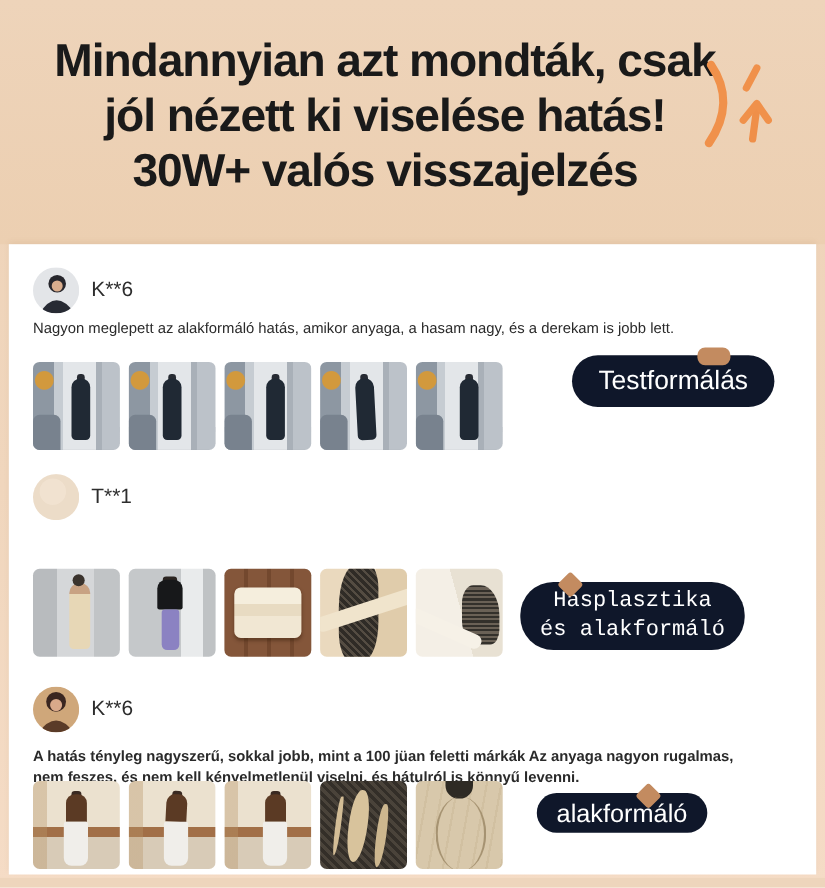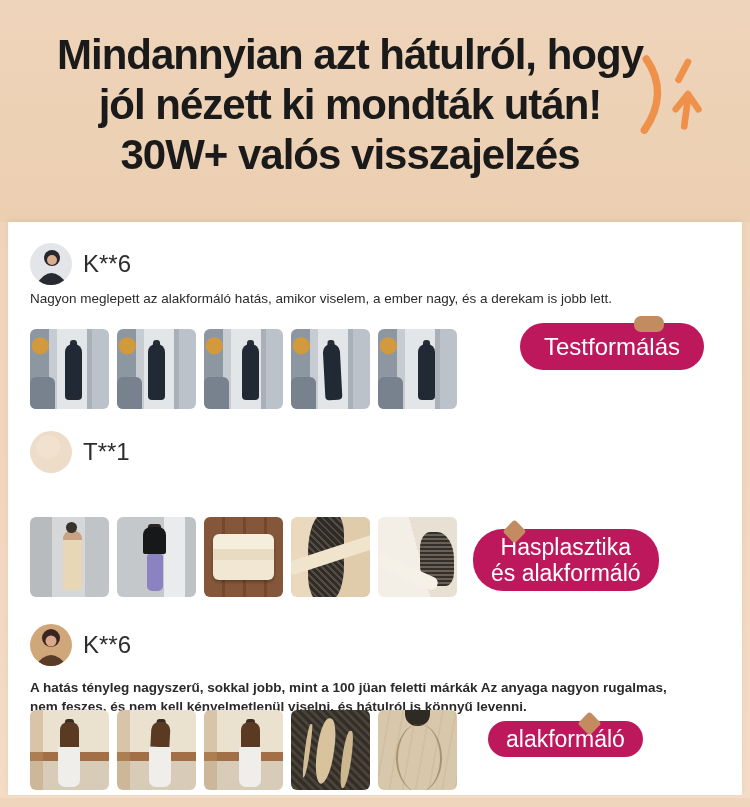--- a/index.html
+++ b/index.html
@@ -19,39 +19,39 @@
   
   .card { position:absolute; left:8px; right:8px; top:222px; height:573px;
           background:#ffffff; box-shadow:0 -2px 5px rgba(160,120,80,.12); }
 
   .rev { position:absolute; left:22px; right:0; height:168px; }
   .rev-1 { top:21px; } .rev-2 { top:209px; } .rev-3 { top:402px; }
 
   .rev-head { position:absolute; top:0; left:0; display:flex; align-items:center; }
   .avatar { width:42px; height:42px; border-radius:50%; overflow:hidden; flex:none;
             display:block; }
-  .rev-name { margin-left:11px; font-size:24px; color:#2d2d2d; }
+  .rev-name { margin-left:11px; font-size:19px; color:#2d2d2d; }
 
   .rev-text { position:absolute; left:0; right:52px; font-size:13.5px;
               line-height:1.44; color:#2a2a2a; }
   .rev-1 .rev-text { top:46px; } .rev-2 .rev-text { top:33px; } .rev-3 .rev-text { top:54px;font-weight:bold; }
 
   .photos { position:absolute; left:0; top:86px; display:flex; gap:8px; }
   .ph { position:relative; width:79px; height:80px; border-radius:6px; overflow:hidden;
         flex:none; cursor:pointer; }
 
   
-  .badge { position:absolute; background:#be185d; color:#fff; text-align:center;
+  .badge { position:absolute; background:#0f172a; color:#fff; text-align:center;
            border-radius:30px; z-index:2; }
   .badge span { display:block; }
   .badge span:empty { display:none; }
   .badge::before { content:""; position:absolute; background:#c38b60; }
   .badge-1 { left:490px; top:80px; font-size:24px; line-height:47px; padding:0 24px; }
   .badge-1::before { width:30px; height:16px; top:-7px; left:62%; border-radius:7px; }
-  .badge-2 { left:443px; top:98px; font-size:23px; line-height:26px; padding:5px 18px; }
+  .badge-2 { left:443px; top:98px; font-size:20px; line-height:26px; padding:5px 18px;font-family:Liberation Mono, monospace; }
   .badge-2::before { width:17px; height:17px; top:-6px; left:18%;
                      transform:rotate(45deg); border-radius:3px; }
   .badge-3 { left:458px; top:97px; font-size:23px; line-height:26px; padding:5px 18px; }
   .badge-3::before { width:17px; height:17px; top:-6px; left:60%;
                      transform:rotate(45deg); border-radius:3px; }
 
   
   .r1p { background:
       radial-gradient(circle at 13% 21%, #d2993d 0 8px, rgba(0,0,0,0) 9px),
       linear-gradient(90deg, #8d97a2 0 24%, #c6ccd2 24% 34%, #e3e6e9 34% 72%, #a9b0b8 72% 79%, #bcc2c9 79%),
@@ -123,22 +123,22 @@
   .bottom-strip { position:absolute; left:0; right:0; bottom:0; height:9px;
       background:#eed5bc; }
 </style>
 </head>
 <body>
 
 <div class="page">
 
   <header class="hero">
     <h1 class="hero-title">
-      <div>Mindannyian azt hátulról, hogy</div>
-      <div>jól nézett ki mondták után!</div>
+      <div>Mindannyian azt mondták, csak</div>
+      <div>jól nézett ki viselése hatás!</div>
       <div>30W+ valós visszajelzés</div>
     </h1>
     <svg class="curve-icon" viewBox="0 0 76 92">
       <path d="M13,7 C29,30 29,56 11,82" fill="none" stroke="#f0914b" stroke-width="8" stroke-linecap="round"></path>
       <path d="M57,10 L47,29" fill="none" stroke="#f0914b" stroke-width="7" stroke-linecap="round"></path>
       <path d="M53,78 L57,48" fill="none" stroke="#ef8f49" stroke-width="7" stroke-linecap="round"></path>
       <path d="M44,60 L57,44 L68,60" fill="none" stroke="#f0914b" stroke-width="7" stroke-linecap="round" stroke-linejoin="round"></path>
     </svg>
   </header>
 
@@ -149,21 +149,21 @@
         <span class="avatar">
           <svg viewBox="0 0 42 42" width="42" height="42">
             <rect width="42" height="42" fill="#e3e5e8"></rect>
             <circle cx="22" cy="15" r="8" fill="#26262c"></circle>
             <circle cx="22" cy="17" r="5" fill="#d9ad8d"></circle>
             <path d="M6,42 Q21,18 38,42 Z" fill="#272a33"></path>
           </svg>
         </span>
         <span class="rev-name">K**6</span>
       </div>
-      <p class="rev-text">Nagyon meglepett az alakformáló hatás, amikor viselem, a ember nagy, és a derekam is jobb lett.</p>
+      <p class="rev-text">Nagyon meglepett az alakformáló hatás, amikor anyaga, a hasam nagy, és a derekam is jobb lett.</p>
       <div class="photos">
         <div class="ph r1p"></div>
         <div class="ph r1p"></div>
         <div class="ph r1p"></div>
         <div class="ph r1p"></div>
         <div class="ph r1p"></div>
       </div>
       <div class="badge badge-1">
         <span>Testformálás</span>
 

